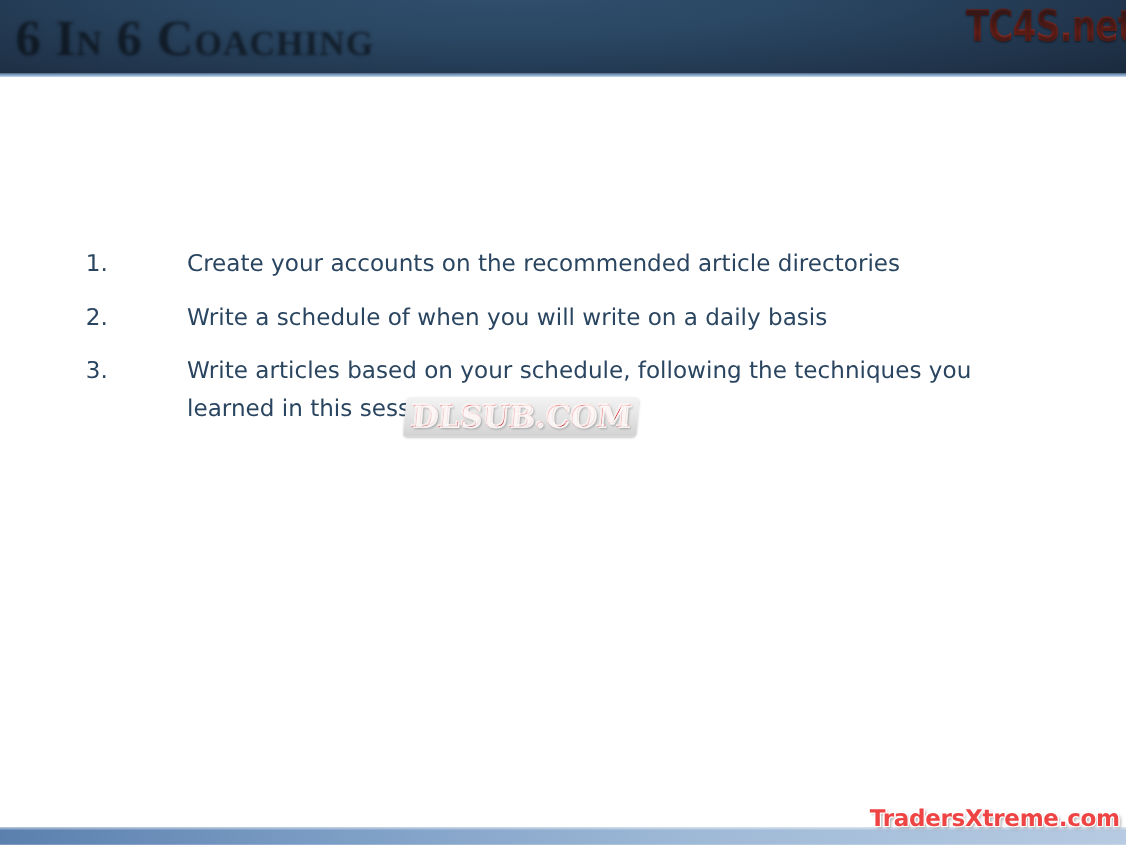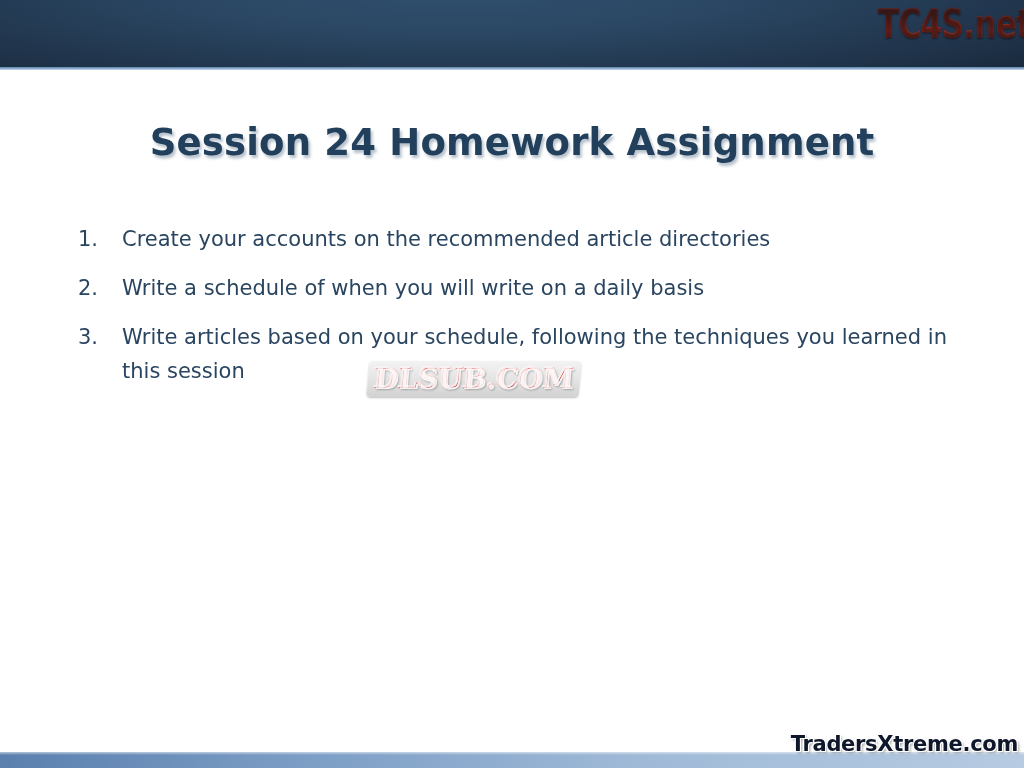--- a/index.html
+++ b/index.html
@@ -119,20 +119,21 @@
   #body-list li .num {
     position: absolute;
     left: 0;
     top: 0;
     width: 32px;
     text-align: left;
     color: #2a4560;
   }
   #body-list li .txt {
     display: block;
+    margin-left: 48px;
   }
 
   
   #watermark {
     position: absolute;
     left: 368px;
     top: 361px;
     padding: 2px 6px 3px 6px;
     background: linear-gradient(to bottom, #f3f3f3 0%, #e4e4e4 50%, #d2d2d2 100%);
     border-radius: 4px;
@@ -179,41 +180,41 @@
   }
   #footer-logo {
     position: absolute;
     right: 6px;
     top: 731px;
     font-family: "DejaVu Sans", sans-serif;
     font-weight: 700;
     font-size: 21px;
     line-height: 26px;
     letter-spacing: -0.3px;
-    color: #0f172a;
+    color: #ef4444;
     text-shadow:
       1px 1px 0 #ffffff,
       -1px 1px 0 #ffffff,
       1px -1px 0 #ffffff,
       -1px -1px 0 #ffffff,
       2px 2px 3px rgba(90,90,90,0.55);
     white-space: nowrap;
   }
 </style>
 </head>
 <body>
 
 <div id="slide">
 
   <div id="header-banner">
+    <div id="brand-title">6 In 6 Coaching</div>
     <div id="site-logo">TC4S.net</div>
   </div>
   <div id="header-underline"></div>
 
-  <div id="slide-title">Session 24 Homework Assignment</div>
 
   <ol id="body-list">
     <li>
       <span class="num">1.</span>
       <span class="txt">Create your accounts on the recommended article directories</span>
     </li>
     <li>
       <span class="num">2.</span>
       <span class="txt">Write a schedule of when you will write on a daily basis</span>
     </li>

